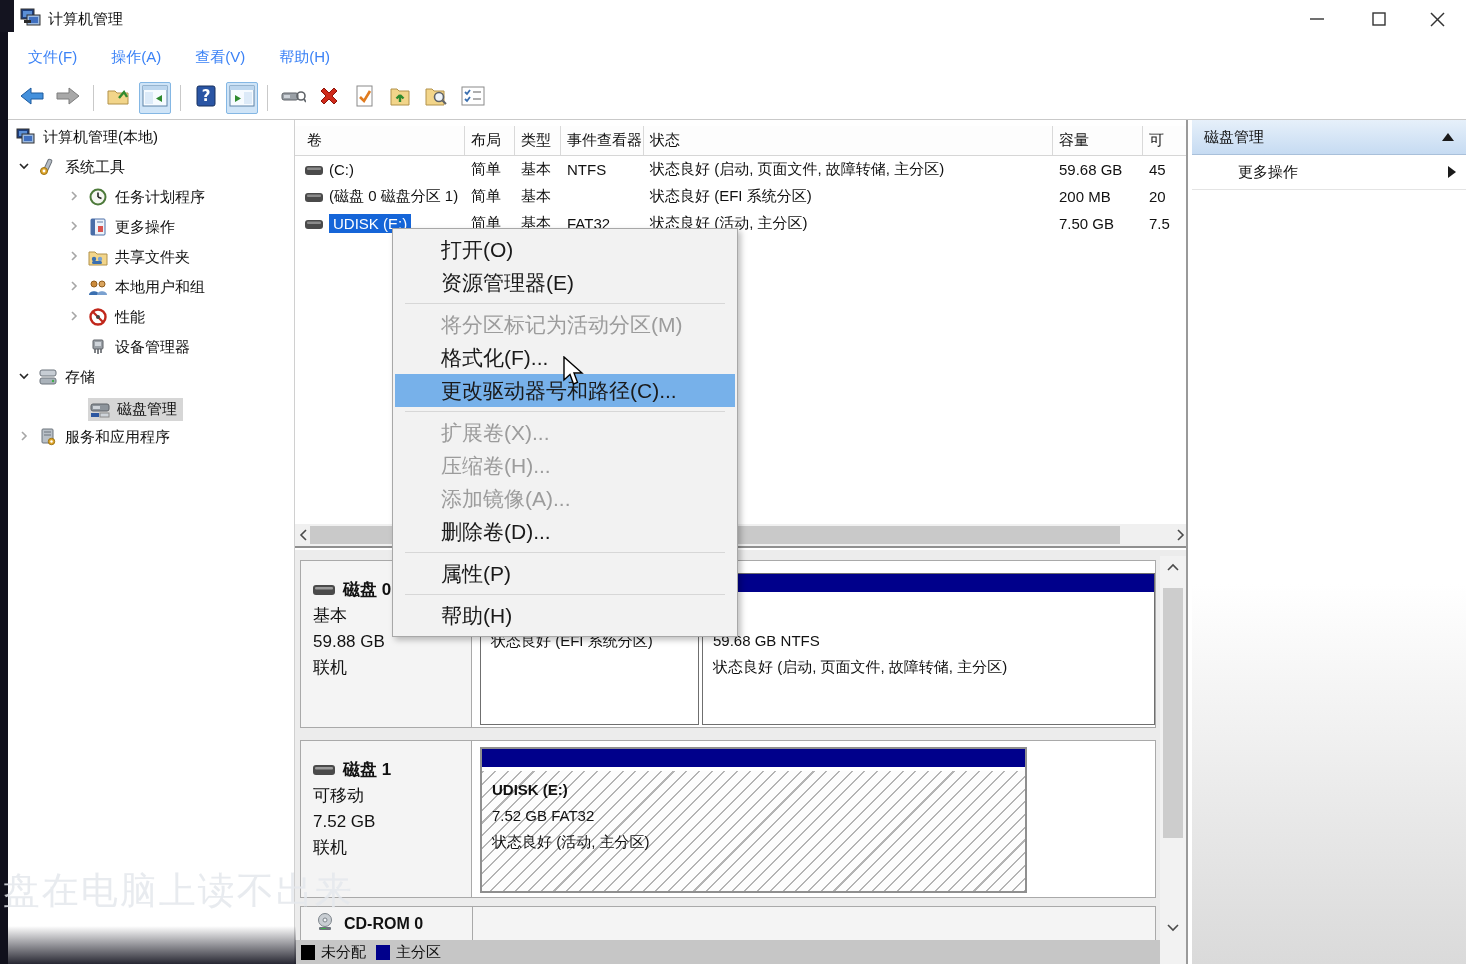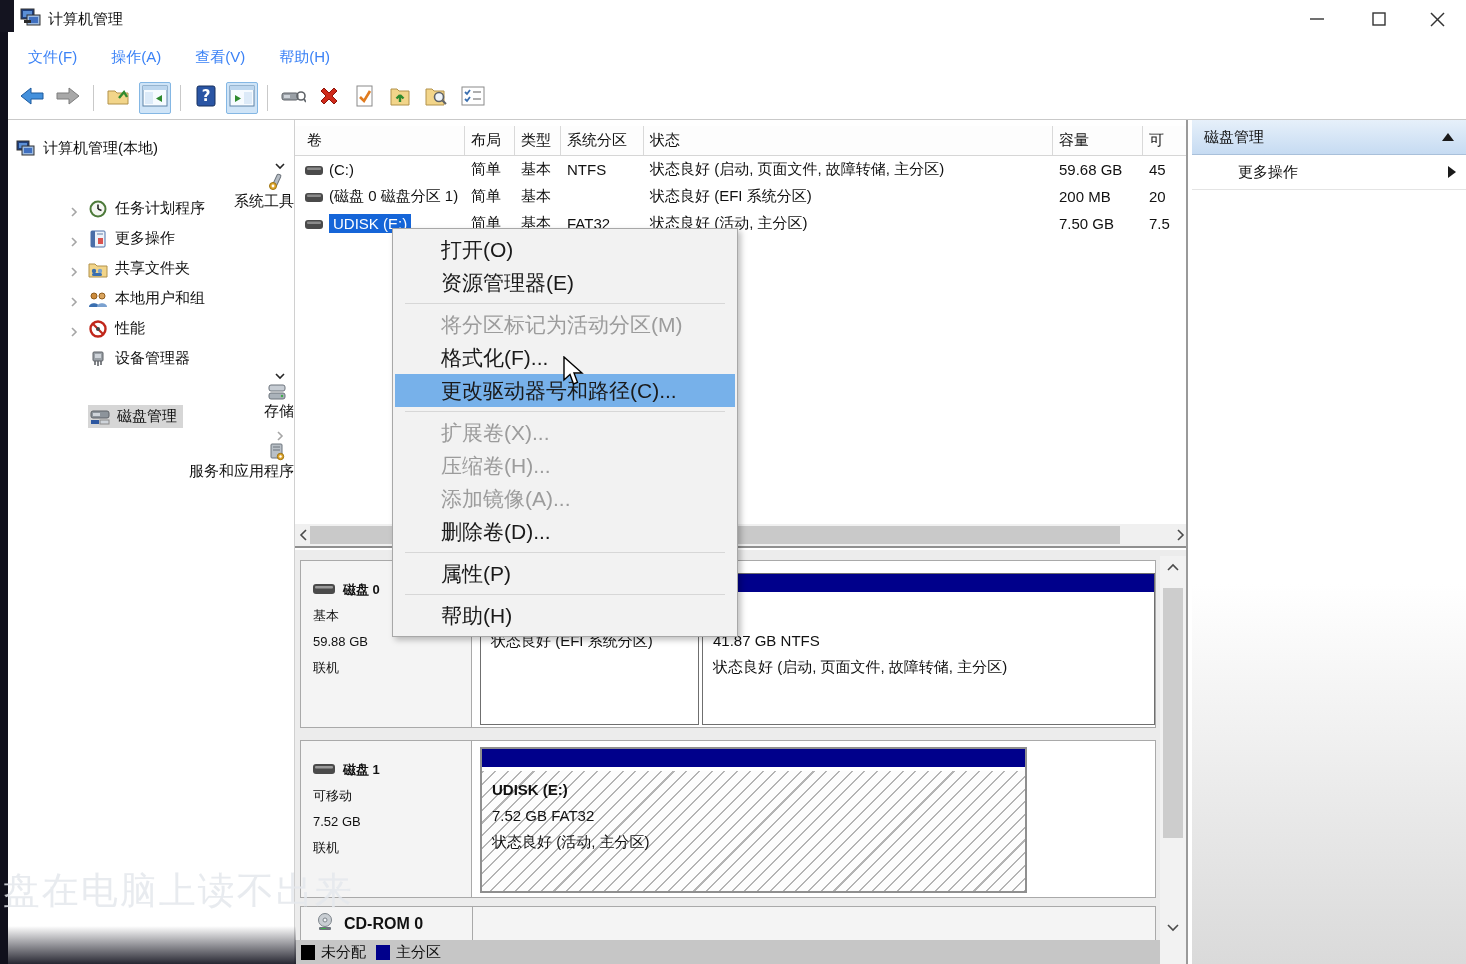--- a/index.html
+++ b/index.html
@@ -32,24 +32,24 @@
   .tsep { width:1px; height:26px; background:#c9c9c9; margin:0 5px; }
 
   
   .sidebar { position:absolute; left:8px; top:120px; width:287px; height:844px; background:#fff; border-right:1px solid #d0d0d0; padding-top:8px; z-index:2;}
   .main    { position:absolute; left:295px; top:120px; width:893px; height:844px; background:#fff; overflow:hidden; }
   .divider-v { position:absolute; left:1186px; top:120px; width:2px; height:844px; background:#9a9a9a; z-index:3;}
   .rightpanel { position:absolute; left:1192px; top:120px; width:274px; height:844px;
     background:linear-gradient(to bottom,#ffffff 0%,#ffffff 55%,#dadada 100%); }
 
   
-  .trow { height:30px; display:flex; align-items:flex-end; font-size:15px; color:#111; white-space:nowrap; }
+  .trow { height:30px; display:flex; align-items:flex-start; font-size:15px; color:#111; white-space:nowrap; }
   .trow .chev { width:14px; height:14px; flex:0 0 14px; margin-right:6px; }
   .trow .ti { width:20px; height:18px; flex:0 0 20px; margin-right:7px; display:flex; align-items:center; justify-content:center;}
-  .lv0 { padding-left:8px; } .lv1 { padding-left:10px;flex-direction:column; } .lv2 { padding-left:60px; }
+  .lv0 { padding-left:8px; } .lv1 { padding-left:10px; } .lv2 { padding-left:60px; }
   .tsel { background:#d6d6d6; padding:2px 6px 2px 2px; display:flex; align-items:center; }
 
   
   .vtable { position:absolute; left:0; top:6px; width:893px; }
   .vrow { display:grid; grid-template-columns:170px 50px 46px 83px 409px 90px 45px; height:27px; align-items:center; font-size:15px; color:#111; }
   .vhead { height:30px; border-bottom:1px solid #d6d6d6; }
   .vhead > div { height:100%; display:flex; align-items:center; border-right:1px solid #d9d9d9; padding-left:6px; background:#fdfdfd; }
   .vhead > div:first-child { padding-left:12px; }
   .vcell { padding-left:6px; white-space:nowrap; overflow:hidden; }
   .vname { display:flex; align-items:center; gap:6px; padding-left:10px; }
@@ -57,21 +57,21 @@
 
   
   .hscroll { position:absolute; left:0; top:404px; width:893px; height:22px; background:#f0f0f0; }
   .hthumb { position:absolute; left:15px; top:2px; width:810px; height:18px; background:#c9c9c9; }
   .harrow { position:absolute; top:0; width:16px; height:22px; display:flex; align-items:center; justify-content:center; }
   .splitter { position:absolute; left:0; top:426px; width:893px; height:4px; background:#fff; border-top:2px solid #8f8f8f; }
 
   
   .graph { position:absolute; left:0; top:430px; width:893px; height:414px; background:#ececec; }
   .diskrow { position:absolute; left:5px; width:856px; background:#fff; border:1px solid #a9a9a9; }
-  .dlabel { position:absolute; left:0; top:0; bottom:0; width:171px; background:#f4f4f4; border-right:1px solid #a9a9a9; padding:16px 10px 0 12px; font-size:13px; color:#111; line-height:26px; }
+  .dlabel { position:absolute; left:0; top:0; bottom:0; width:171px; background:#f4f4f4; border-right:1px solid #a9a9a9; padding:16px 10px 0 12px; font-size:17px; color:#111; line-height:26px; }
   .dlabel .dname { display:flex; align-items:center; gap:8px; font-weight:bold; }
   .part { position:absolute; border:1px solid #6f6f6f; background:#fff; }
   .part .pbar { height:20px; background:#00008b; border-bottom:2px solid #fff; }
   .part .ptxt { padding:8px 0 0 10px; font-size:15px; line-height:26px; color:#111; white-space:nowrap; overflow:hidden; }
   .part .pname { font-weight:bold; }
   .hatched { background:
       repeating-linear-gradient(135deg, rgba(120,120,120,0.55) 0 1.5px, rgba(255,255,255,0) 1.5px 9px), #fdfdfd; }
   .cdrow { position:absolute; left:5px; top:356px; width:856px; height:34px; background:#f4f4f4; border:1px solid #a9a9a9; border-bottom:none; }
   .cdrow .cdsep { position:absolute; left:171px; top:0; bottom:0; width:1px; background:#a9a9a9; }
   .cdrow .cdname { position:absolute; left:14px; top:5px; display:flex; align-items:center; gap:9px; font-size:16px; font-weight:bold; color:#111; }
@@ -383,21 +383,21 @@
     </div>
   </div>
 
   <div class="main">
 
     <div class="vtable">
       <div class="vrow vhead">
         <div>卷</div>
         <div>布局</div>
         <div>类型</div>
-        <div>系统分区</div>
+        <div>事件查看器</div>
         <div>状态</div>
         <div>容量</div>
         <div>可</div>
       </div>
       <div class="vrow">
         <div class="vcell vname">
             <span><svg width="18" height="9" viewBox="0 0 18 9">
                 <rect x="0" y="0" width="18" height="9" rx="3" fill="#4a4a4a"></rect>
                 <rect x="2" y="1.5" width="14" height="2.5" rx="1" fill="#8a8a8a"></rect>
               </svg></span>
@@ -476,21 +476,21 @@
           <div class="pbar"></div>
           <div class="ptxt">
             <div>200 MB</div>
             <div>状态良好 (EFI 系统分区)</div>
           </div>
         </div>
         <div class="part" style="left:401px; top:12px; width:453px; height:152px;">
           <div class="pbar"></div>
           <div class="ptxt">
             <div class="pname">(C:)</div>
-            <div>41.87 GB NTFS</div>
+            <div>59.68 GB NTFS</div>
             <div>状态良好 (启动, 页面文件, 故障转储, 主分区)</div>
           </div>
         </div>
       </div>
 
       <div class="diskrow" style="top:190px; height:158px;">
         <div class="dlabel">
           <div class="dname">
               <span><svg width="22" height="10" viewBox="0 0 22 10">
                   <rect x="0" y="0" width="22" height="10" rx="3" fill="#4a4a4a"></rect>

